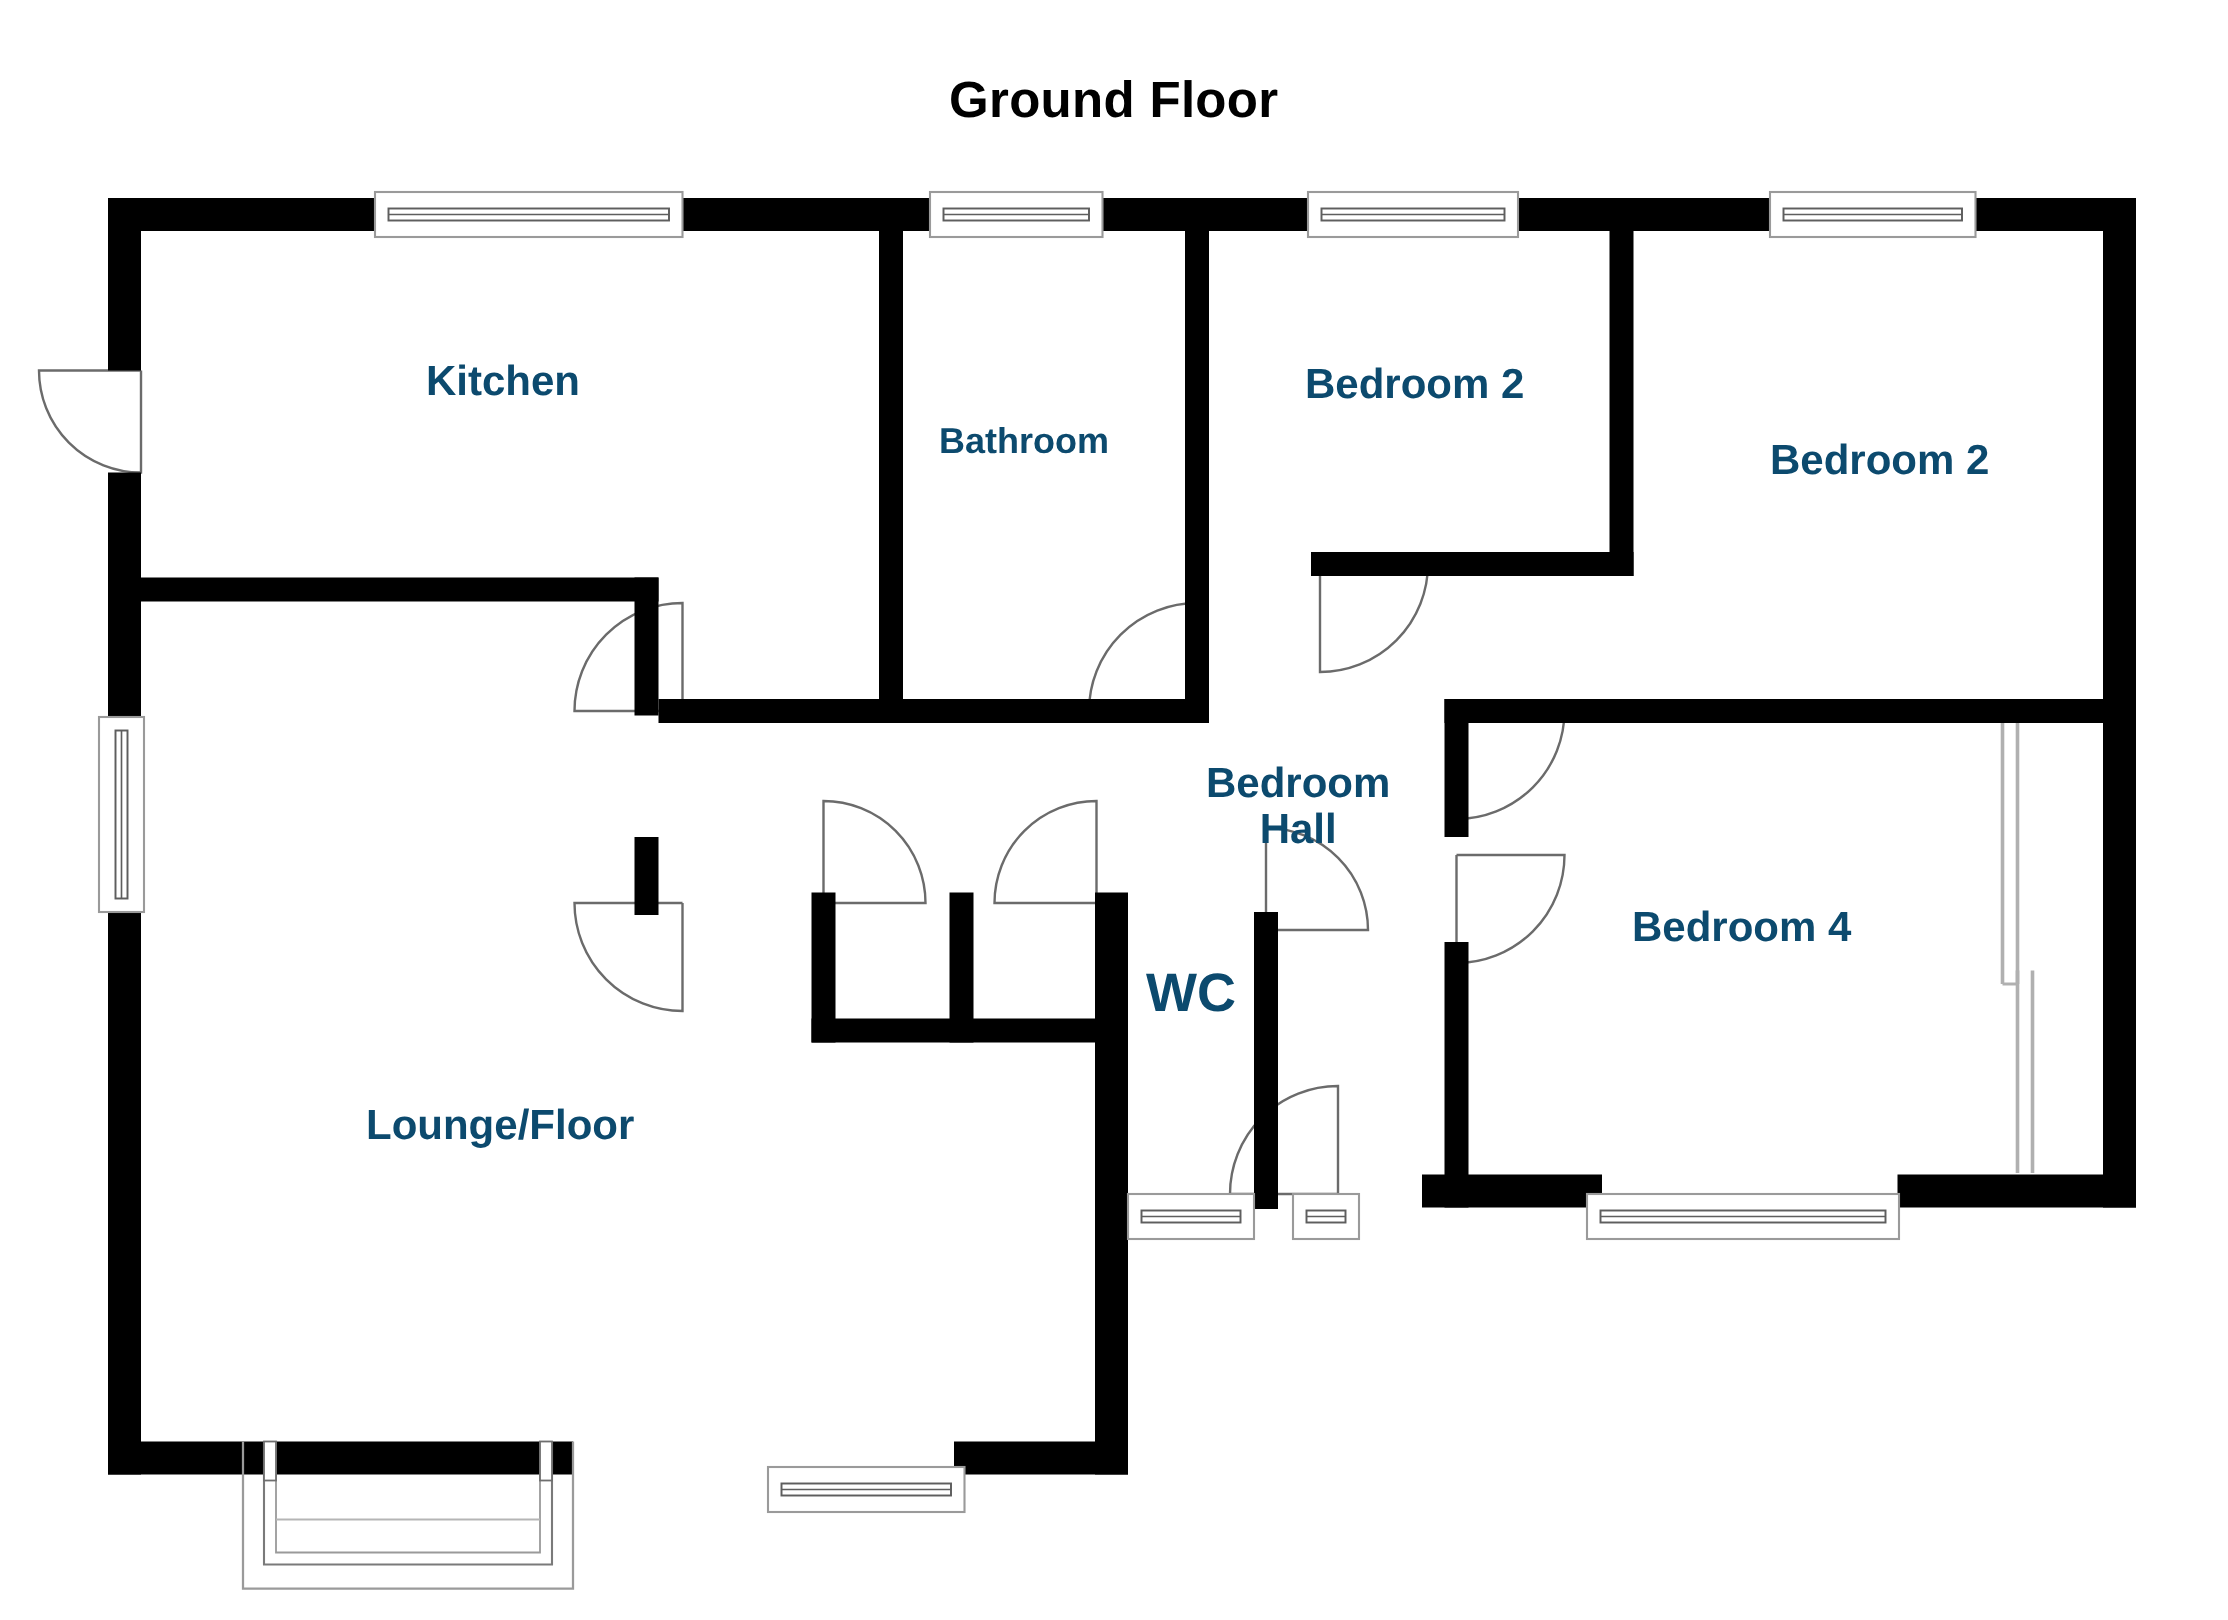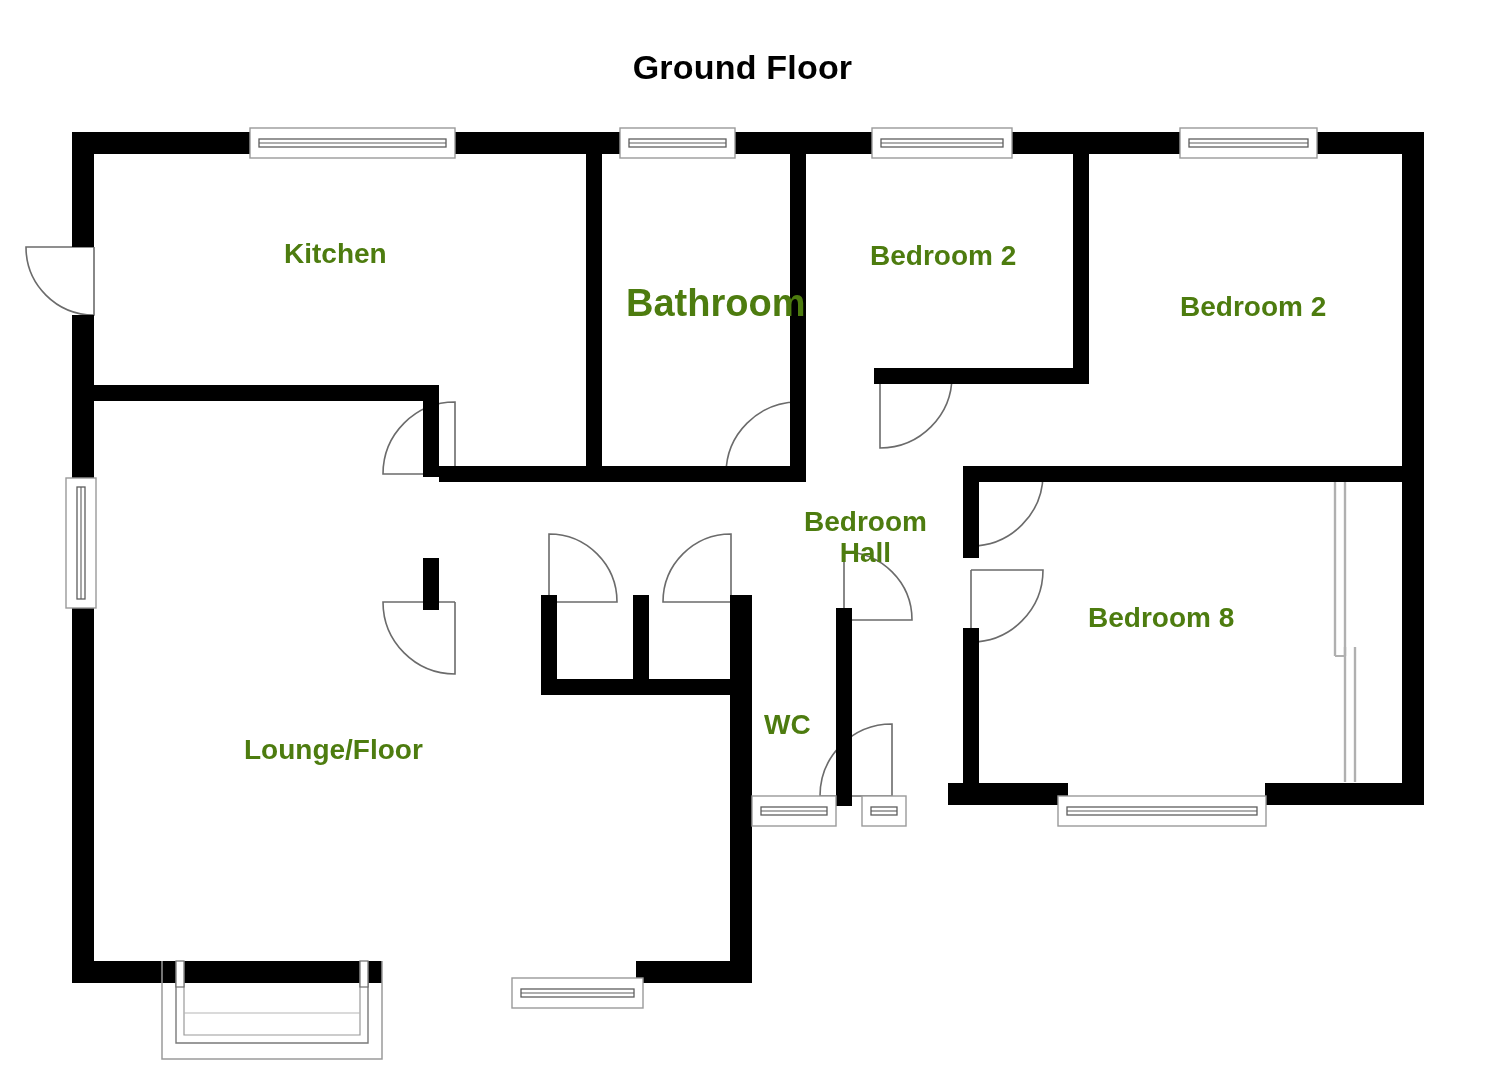--- a/index.html
+++ b/index.html
@@ -35,21 +35,21 @@
     position: absolute;
     left: 0;
     top: 0;
     width: 1485px;
     height: 1080px;
     display: block;
   }
   .room-label {
     position: absolute;
     font-weight: bold;
-    color: #4d7c0f;
+    color: #0c4a6e;
     text-align: center;
     white-space: pre;
     line-height: 1.12;
     pointer-events: none;
   }
 </style>
 </head>
 <body>
 
 <div id="floorplan-root">
@@ -182,23 +182,23 @@
           <path d="M 184 961 L 184 1035 L 360 1035 L 360 961" fill="none" stroke="#9a9a9a" stroke-width="1.2"></path>
           <line x1="184" y1="1013" x2="360" y2="1013" stroke="#b5b5b5" stroke-width="1.2"></line>
           <rect x="176" y="961" width="8" height="26" fill="#ffffff" stroke="#6e6e6e" stroke-width="1.2"></rect>
           <rect x="360" y="961" width="8" height="26" fill="#ffffff" stroke="#6e6e6e" stroke-width="1.2"></rect>
         </g>
       </g>
   </svg>
 
   <div id="room-labels">
       <div class="room-label" style="font-size: 28px; left: 284px; top: 238px;">Kitchen</div>
-      <div class="room-label" style="font-size: 38px; left: 626px; top: 282px;">Bathroom</div>
+      <div class="room-label" style="font-size: 24px; left: 626px; top: 282px;">Bathroom</div>
       <div class="room-label" style="font-size: 28px; left: 870px; top: 240px;">Bedroom 2</div>
       <div class="room-label" style="font-size: 28px; left: 1180px; top: 291px; text-align: center;">Bedroom 2</div>
       <div class="room-label" style="font-size: 28px; left: 804px; top: 506px;">Bedroom
 Hall</div>
-      <div class="room-label" style="font-size: 28px; left: 1088px; top: 602px;">Bedroom 8</div>
-      <div class="room-label" style="font-size: 28px; left: 764px; top: 709px;">WC</div>
+      <div class="room-label" style="font-size: 28px; left: 1088px; top: 602px;">Bedroom 4</div>
+      <div class="room-label" style="font-size: 36px; left: 764px; top: 642px;">WC</div>
       <div class="room-label" style="font-size: 28px; left: 244px; top: 734px;">Lounge/Floor</div>
     </div>
 
 </div>
 
 </body></html>

